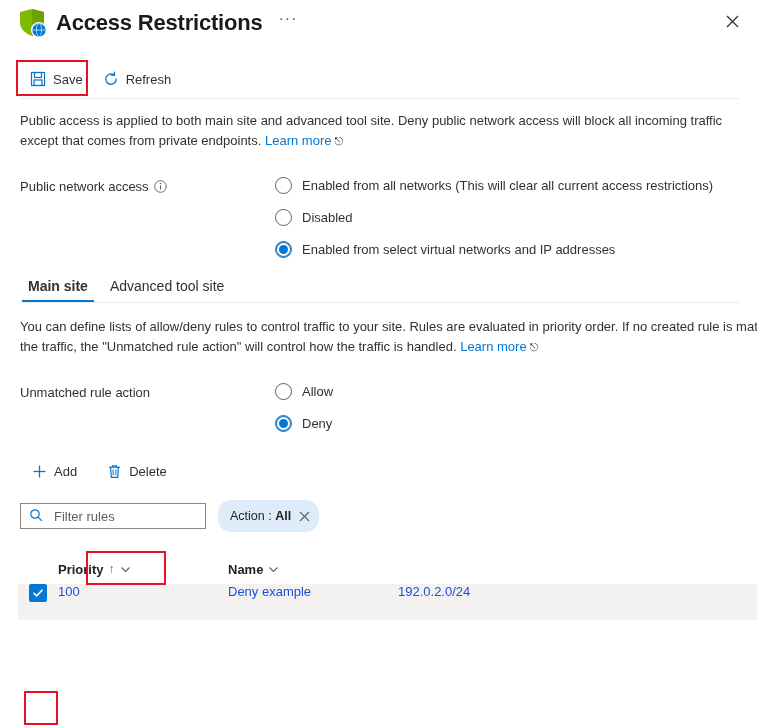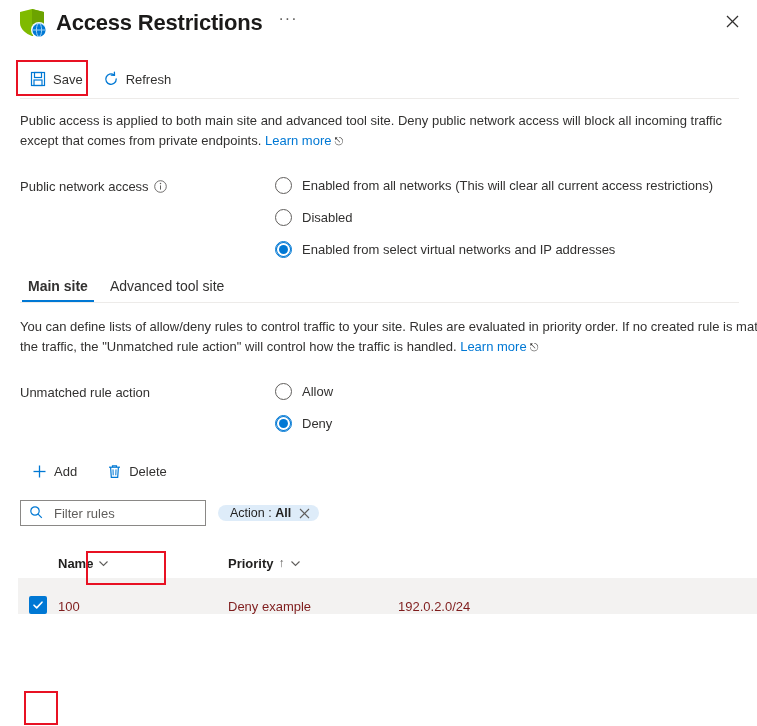--- a/index.html
+++ b/index.html
@@ -238,21 +238,21 @@
     width: 100%;
     background: transparent;
   }
   .filter-input::placeholder { color: #605e5c; }
   .pill {
     display: flex;
     align-items: center;
     gap: 8px;
     background: #deecf9;
     border-radius: 13px;
-    height: 16px;
+    height: 32px;
     padding: 0 9px 0 12px;
     font-size: 12.5px;
     color: #201f1e;
     cursor: pointer;
     white-space: nowrap;
   }
   .pill b { font-weight: 700; }
   .pill-x { color: #605e5c; display: flex; align-items: center; }
 
   
@@ -275,25 +275,25 @@
   }
   .col-chk  { width: 58px; flex: 0 0 58px; display:flex; align-items:center; justify-content:center; }
   .col-pri  { width: 170px; flex: 0 0 170px; }
   .col-name { width: 170px; flex: 0 0 170px; }
   .col-src  { width: 200px; flex: 0 0 200px; }
   .sort-asc { font-size: 12px; color: #605e5c; }
   .chev { display: inline-flex; color: #605e5c; }
 
   .trow {
     display: flex;
-    align-items: flex-end;
+    align-items: flex-start;
     height: 36px;
     background: #f3f2f1;
     font-size: 13px;
-    color: #7f1d1d;
+    color: #1d4ed8;
     margin-left: 18px;
   }
   .trow .col-chk { width: 40px; flex: 0 0 40px; }
   .checkbox {
     width: 18px;
     height: 18px;
     border-radius: 2px;
     background: #0078d4;
     display: flex;
     align-items: center;
@@ -467,37 +467,37 @@
           <line x1="10" y1="1" x2="1" y2="10" stroke="#605e5c" stroke-width="1.1"></line>
         </svg>
       </span>
     </div>
   </div>
 </div>
 
 <div class="table">
   <div class="thead">
     <div class="col-chk"></div>
-    <div class="th col-name">
-      <span>Name</span>
-      <span class="chev">
-        <svg width="11" height="11" viewBox="0 0 11 11">
-            <path d="M1.5 3.5 L5.5 7.5 L9.5 3.5" fill="none" stroke="#605e5c" stroke-width="1.1"></path>
-          </svg>
-      </span>
-    </div>
     <div class="th col-pri">
       <span>Priority</span>
       <span class="sort-asc">↑</span>
       <span class="chev">
         <svg width="11" height="11" viewBox="0 0 11 11">
             <path d="M1.5 3.5 L5.5 7.5 L9.5 3.5" fill="none" stroke="#605e5c" stroke-width="1.1"></path>
           </svg>
       </span>
     </div>
+    <div class="th col-name">
+      <span>Name</span>
+      <span class="chev">
+        <svg width="11" height="11" viewBox="0 0 11 11">
+            <path d="M1.5 3.5 L5.5 7.5 L9.5 3.5" fill="none" stroke="#605e5c" stroke-width="1.1"></path>
+          </svg>
+      </span>
+    </div>
   </div>
 
   <div class="trow">
     <div class="col-chk">
       <span class="checkbox">
         <svg width="12" height="12" viewBox="0 0 12 12">
           <path d="M2 6.2 L4.7 8.9 L10 3.2" fill="none" stroke="#ffffff" stroke-width="1.6" stroke-linecap="round" stroke-linejoin="round"></path>
         </svg>
       </span>
     </div>

